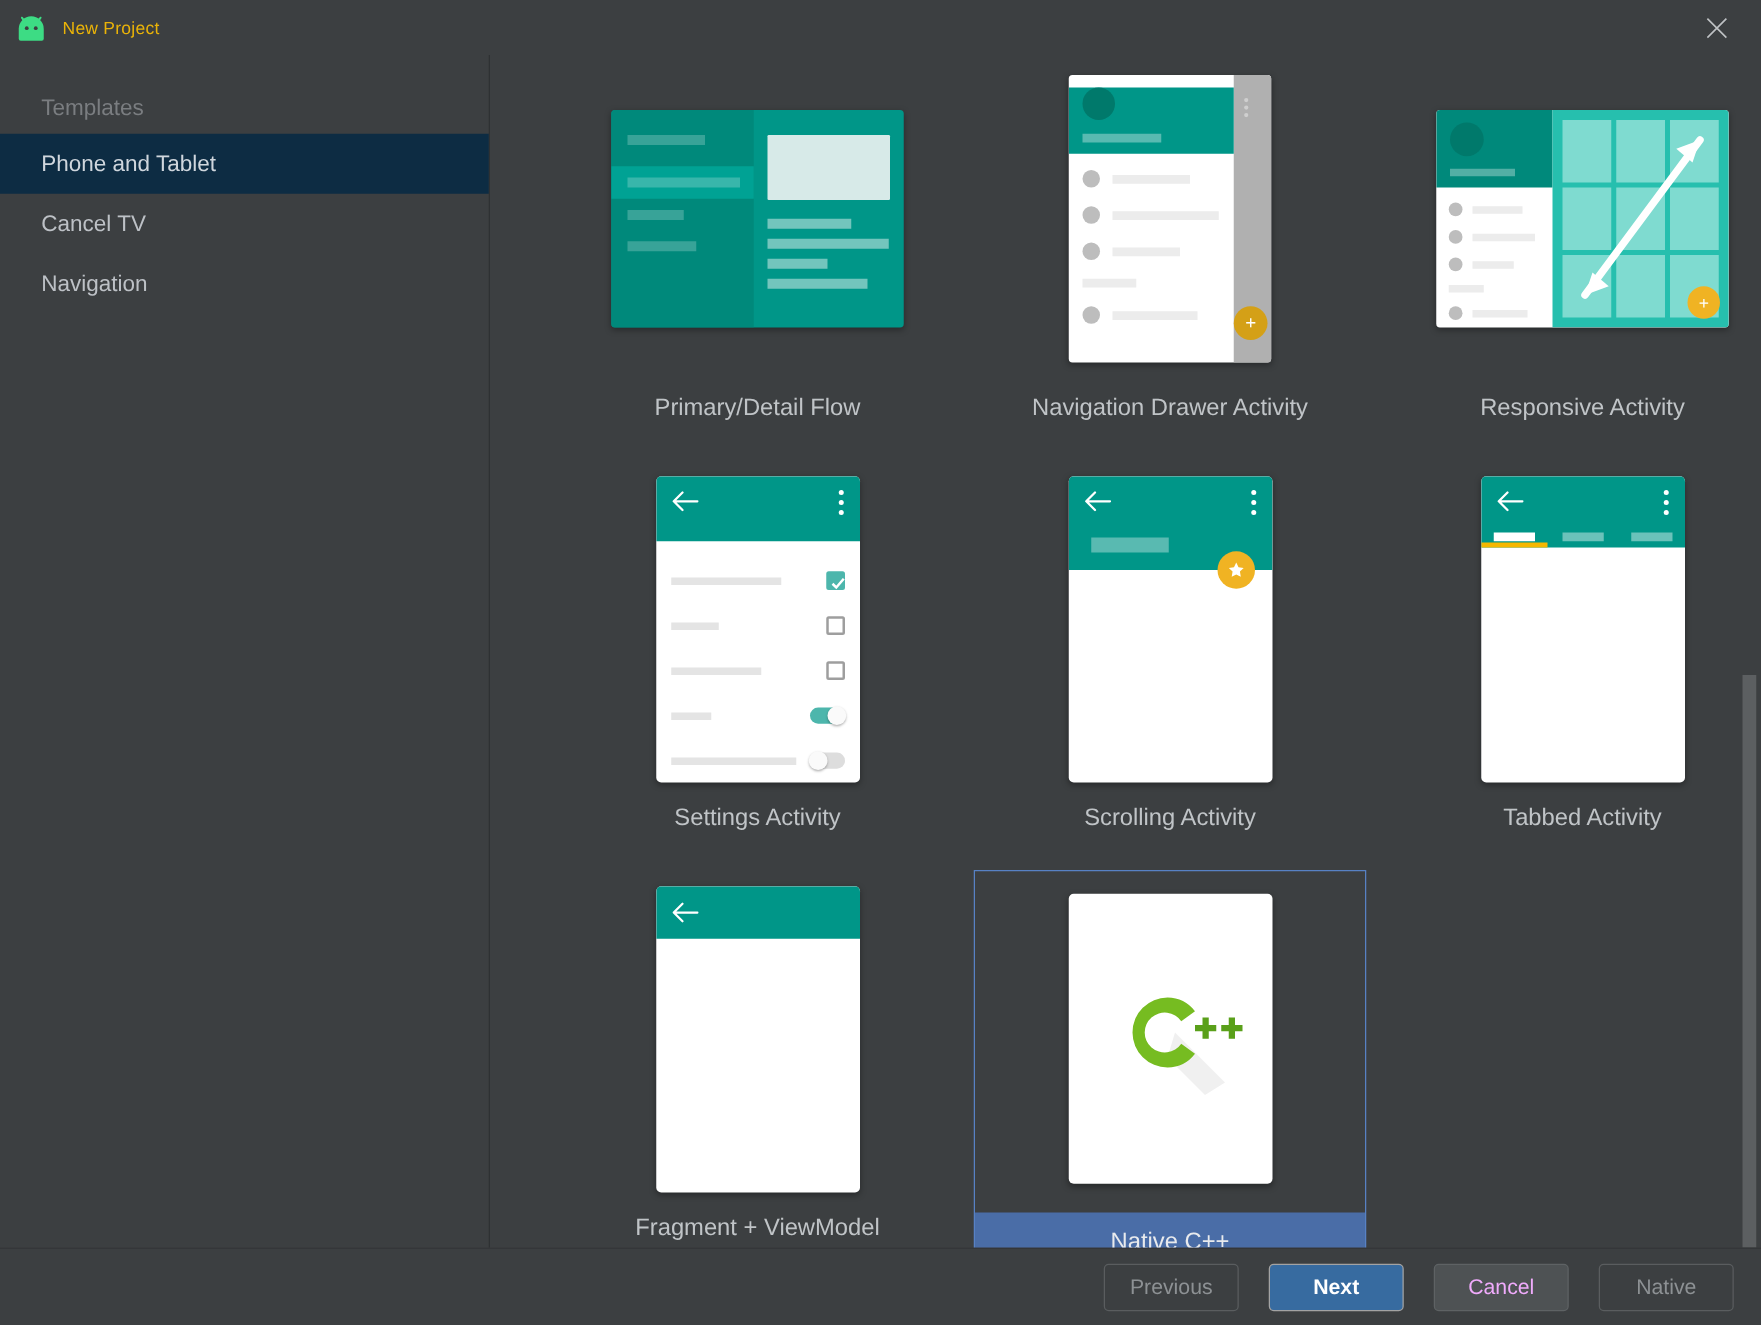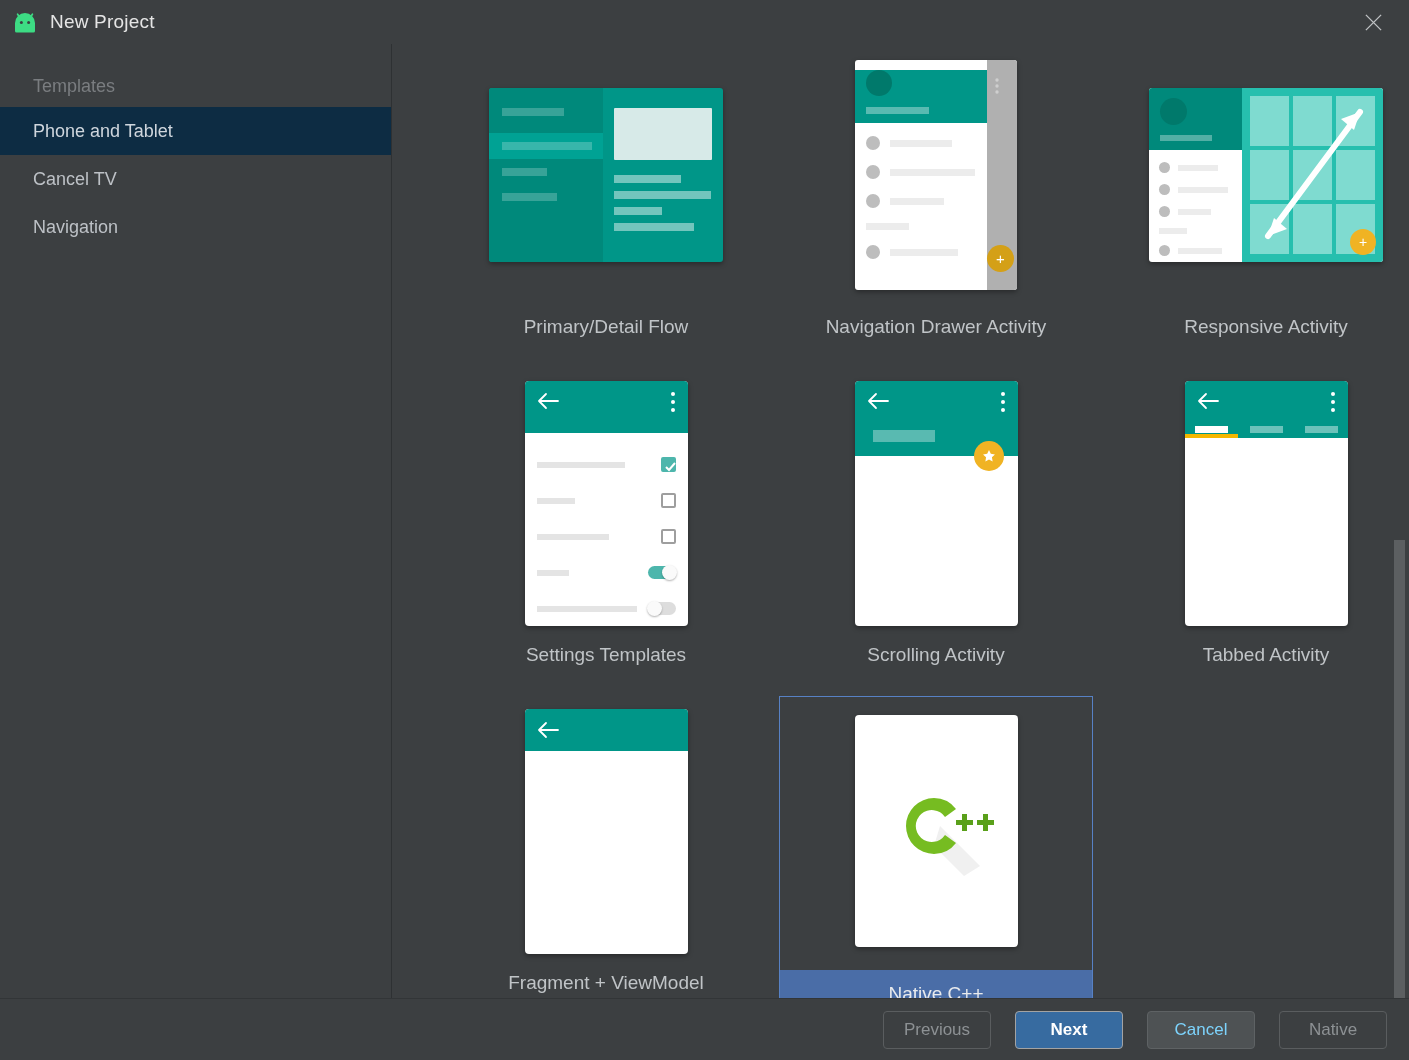--- a/index.html
+++ b/index.html
@@ -17,21 +17,21 @@
   }
   
   .titlebar {
     height: 44px; flex: 0 0 44px;
     display: flex; align-items: center;
     padding-left: 12px;
     position: relative;
   }
   .android-icon { width: 26px; height: 22px; margin-right: 12px; display: block; }
   .title-text {
-    font-size: 19px; color: #e5e5e5; letter-spacing: .2px;
+    font-size: 14px; color: #eab308; letter-spacing: .2px;
   }
   .close-btn {
     position: absolute; right: 20px; top: 6px;
     width: 32px; height: 32px;
     display: flex; align-items: center; justify-content: center;
     cursor: pointer;
   }
   .close-btn svg { width: 19px; height: 19px; }
   
   .body-area { flex: 1 1 auto; display: flex; position: relative; min-height: 0; }
@@ -192,21 +192,21 @@
     background: #3c3f41;
   }
   .btn {
     min-width: 108px; height: 38px;
     border-radius: 4px; border: 1px solid #5a5d5f;
     background: transparent; color: #8d9194;
     font-size: 17px; font-family: "Liberation Sans", sans-serif;
     display: flex; align-items: center; justify-content: center;
     cursor: default;
   }
-  .btn.enabled { background: #4e5254; color: #7dd3fc; border-color: #5e6264; cursor: pointer; }
+  .btn.enabled { background: #4e5254; color: #f0abfc; border-color: #5e6264; cursor: pointer; }
   .btn.primary { background: #376ba0; color: #fff; border: 1px solid #a3a3a3; font-weight: bold; cursor: pointer; }
 </style>
 </head>
 <body>
 
 <div class="dialog">
 
   <div class="titlebar">
     <span>
       <svg class="android-icon" viewBox="0 0 26 22">
@@ -401,21 +401,21 @@
                   </div>
                 <div class="r">
                     <div class="lbl" style="width:100px"></div>
                     <div class="sw">
                       <i></i>
                     </div>
                   </div>
               </div>
             </div>
           </div>
-          <div class="tlabel">Settings Templates</div>
+          <div class="tlabel">Settings Activity</div>
         </div>
 
         <div class="cell">
           <div class="thumbwrap">
             <div class="phone t-sc shadowed">
               <div class="tb">
                 <svg class="backarr" viewBox="0 0 22 18">
                   <path d="M21 9H2M9 2 2 9l7 7" stroke="#fff" stroke-width="1.8" fill="none" stroke-linecap="round" stroke-linejoin="round"></path>
                 </svg>
                 <div class="kebab">

